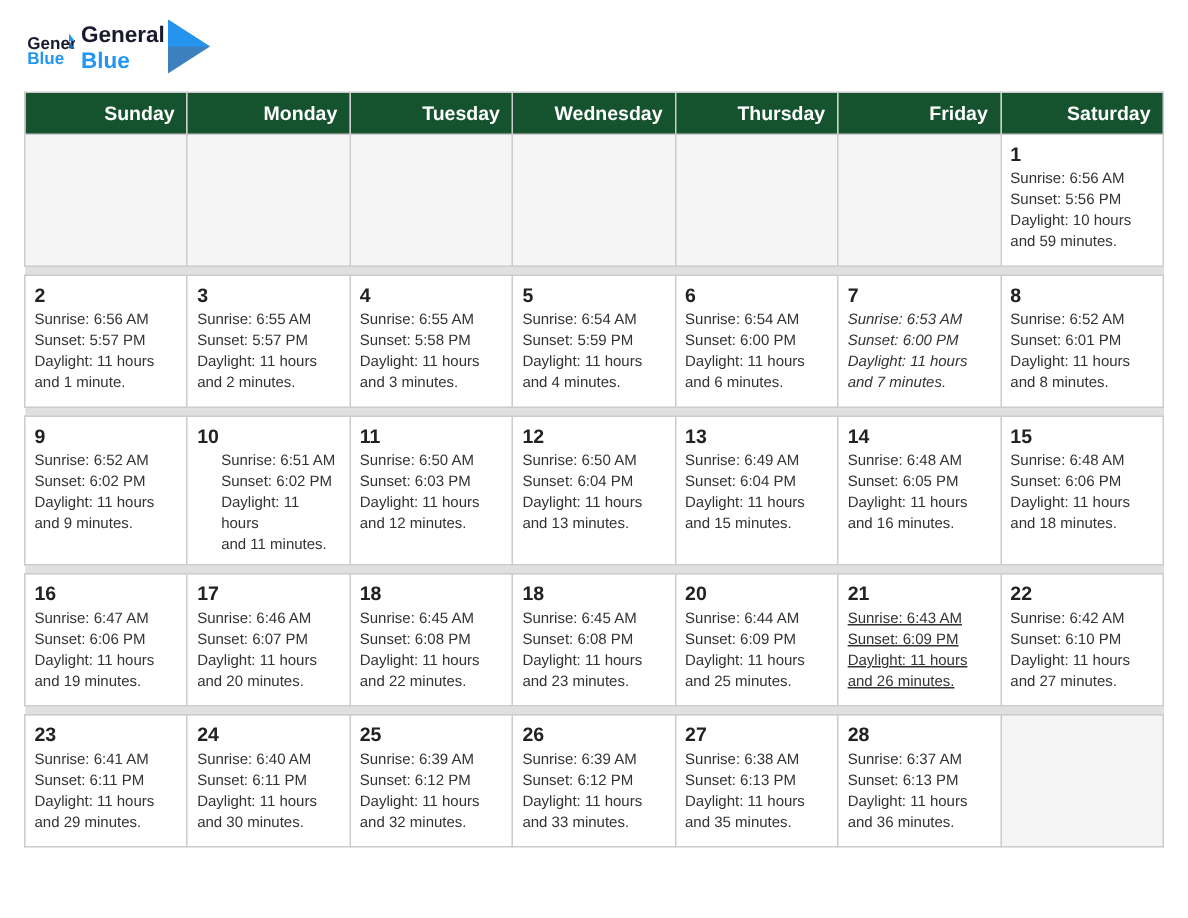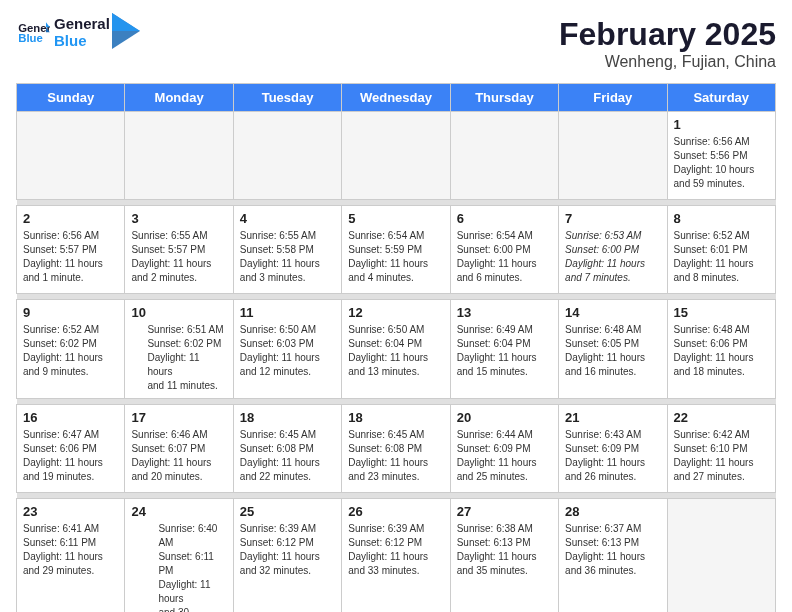--- a/index.html
+++ b/index.html
@@ -36,23 +36,23 @@
     .location {
       font-size: 16px;
       color: #444;
     }
     .calendar {
       width: 100%;
       border-collapse: collapse;
       table-layout: fixed;
     }
     .calendar th {
-      background-color: #3b82f6;
+      background-color: #14532d;
       color: #fff;
-      text-align: center;
+      text-align: right;
       padding: 6px 8px;
       font-size: 13px;
       font-weight: bold;
       border: 1px solid #ccc;
     }
     .calendar td {
       border: 1px solid #ccc;
       vertical-align: top;
       padding: 5px 6px;
       font-size: 10.5px;
@@ -95,24 +95,20 @@
     </svg>
     <div style="margin-left:4px">
       <div style="font-size:15px; font-weight:bold; color:#1a1a2e; line-height:1.1">General</div>
       <div style="font-size:15px; font-weight:bold; color:#2196F3; line-height:1.1">Blue</div>
     </div>
     <svg width="28" height="36" viewBox="0 0 28 36" style="margin-left:2px; margin-top:-4px">
       <polygon points="0,0 28,18 0,36" fill="#1a6ab5" opacity="0.85"></polygon>
       <polygon points="0,0 28,18 0,18" fill="#2196F3" opacity="0.9"></polygon>
     </svg>
   </div>
-  <div class="title-block">
-    <div class="month-year">February 2025</div>
-    <div class="location">Wenheng, Fujian, China</div>
-  </div>
 </div>
 
 <table class="calendar">
   <thead>
     <tr>
     <th>Sunday</th>
         <th>Monday</th>
         <th>Tuesday</th>
         <th>Wednesday</th>
         <th>Thursday</th>
@@ -278,21 +274,21 @@
         </td>
         <td>
           <span class="day-number">20</span>
           <div class="day-info" style="white-space: pre-line;">Sunrise: 6:44 AM
 Sunset: 6:09 PM
 Daylight: 11 hours
 and 25 minutes.</div>
         </td>
         <td>
           <span class="day-number">21</span>
-          <div class="day-info" style="white-space: pre-line;">Sunrise: 6:43 AM
+          <div class="day-info" style="white-space: pre-line; text-decoration: underline;">Sunrise: 6:43 AM
 Sunset: 6:09 PM
 Daylight: 11 hours
 and 26 minutes.</div>
         </td>
         <td>
           <span class="day-number">22</span>
           <div class="day-info" style="white-space: pre-line;">Sunrise: 6:42 AM
 Sunset: 6:10 PM
 Daylight: 11 hours
 and 27 minutes.</div>
@@ -304,21 +300,21 @@
       <tr class="week-row">
         <td>
           <span class="day-number">23</span>
           <div class="day-info" style="white-space: pre-line;">Sunrise: 6:41 AM
 Sunset: 6:11 PM
 Daylight: 11 hours
 and 29 minutes.</div>
         </td>
         <td>
           <span class="day-number">24</span>
-          <div class="day-info" style="white-space: pre-line; margin-left: 27px;">Sunrise: 6:40 AM
+          <div class="day-info" style="white-space: pre-line;">Sunrise: 6:40 AM
 Sunset: 6:11 PM
 Daylight: 11 hours
 and 30 minutes.</div>
         </td>
         <td>
           <span class="day-number">25</span>
           <div class="day-info" style="white-space: pre-line;">Sunrise: 6:39 AM
 Sunset: 6:12 PM
 Daylight: 11 hours
 and 32 minutes.</div>

